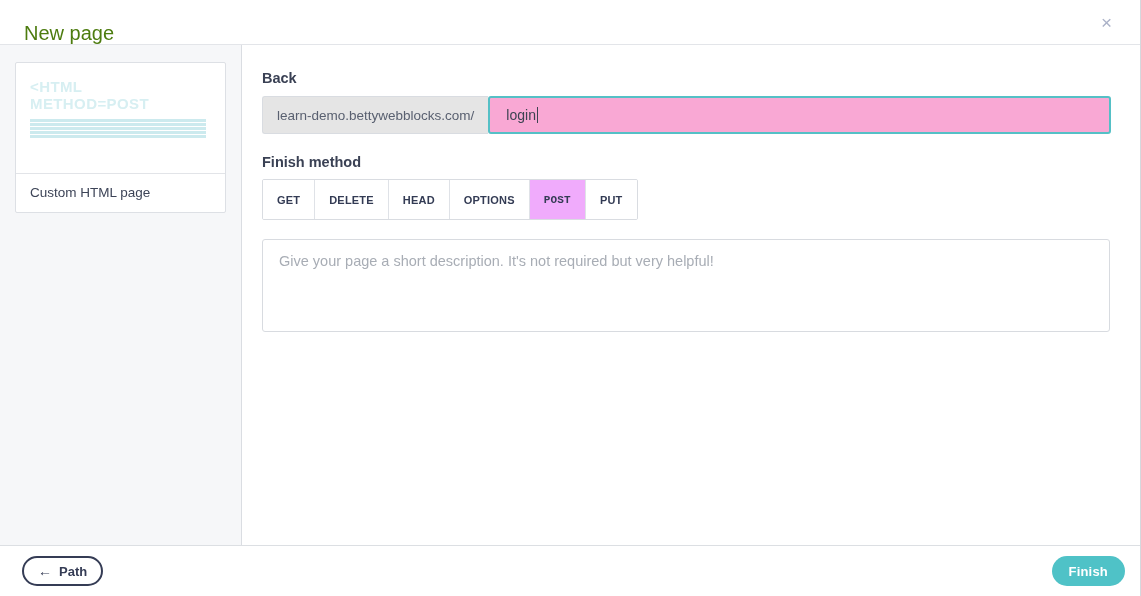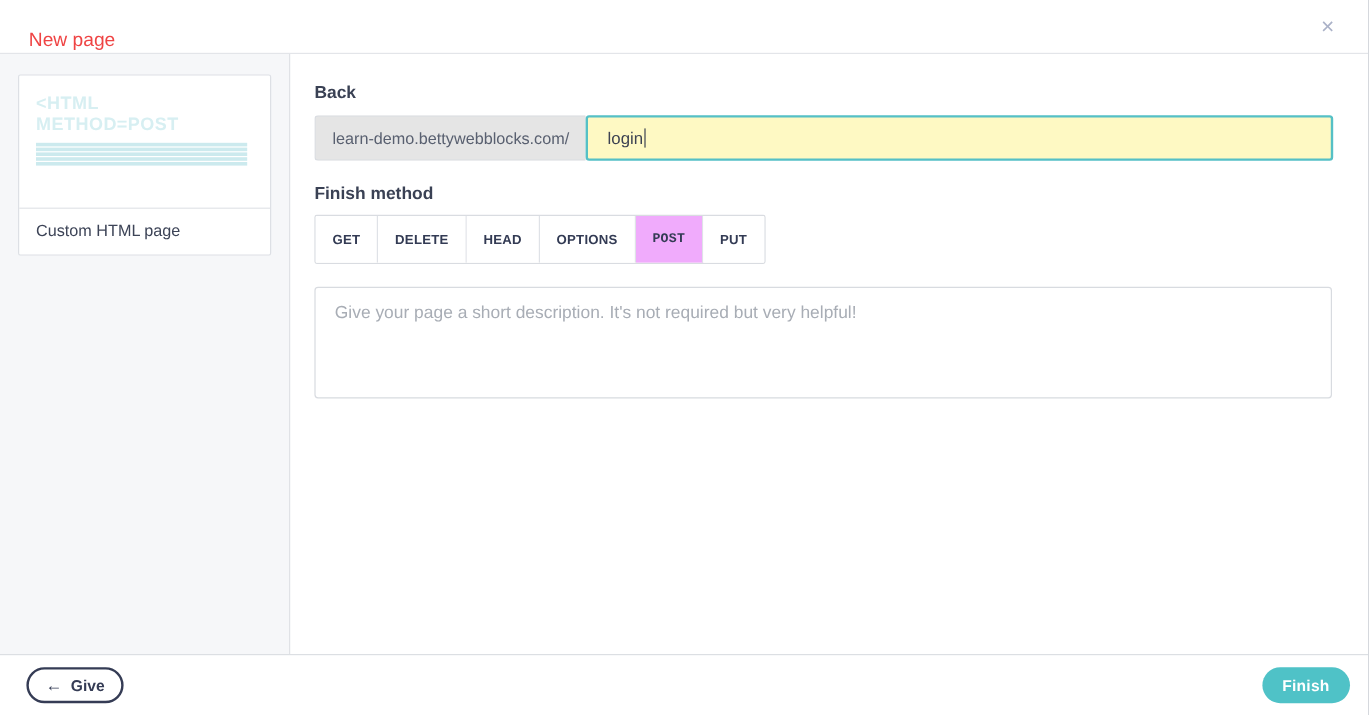--- a/index.html
+++ b/index.html
@@ -22,23 +22,23 @@
   .dialog-header {
     height: 45px;
     flex: 0 0 45px;
     border-bottom: 1px solid #e3e5e9;
     display: flex;
     align-items: center;
     padding: 0 24px;
   }
   .dialog-title {
     flex: 1;
-    font-size: 16px;
+    font-size: 20px;
     font-weight: 400;
-    color: #ef4444;
+    color: #4d7c0f;
     margin-top: 23px;
   }
   .close-btn {
     font-size: 19px;
     line-height: 1;
     color: #abb2c8;
     cursor: pointer;
     font-weight: 400;
     padding: 2px 4px;
     user-select: none;
@@ -114,21 +114,21 @@
   .path-input {
     width: 100%;
     height: 100%;
     border: 2px solid #55c0c6;
     border-radius: 3px;
     padding: 0 16px;
     font-size: 14px;
     font-family: inherit;
     color: #3d4352;
     outline: none;
-    background: #fef9c3;
+    background: #f9a8d4;
   }
   .text-caret {
     position: absolute;
     left: 49px;
     top: 11px;
     width: 1px;
     height: 16px;
     background: #3d4352;
   }
   .method-group {
@@ -263,18 +263,18 @@
       </div>
 
       <textarea class="desc-textarea" placeholder="Give your page a short description. It's not required but very helpful!" style=""></textarea>
 
     </div>
   </div>
 
   <div class="dialog-footer">
     <button class="back-btn">
       <span class="arrow">←</span>
-      <span>Give</span>
+      <span>Path</span>
     </button>
     <button class="finish-btn">Finish</button>
   </div>
 
 </div>
 
 </body></html>

